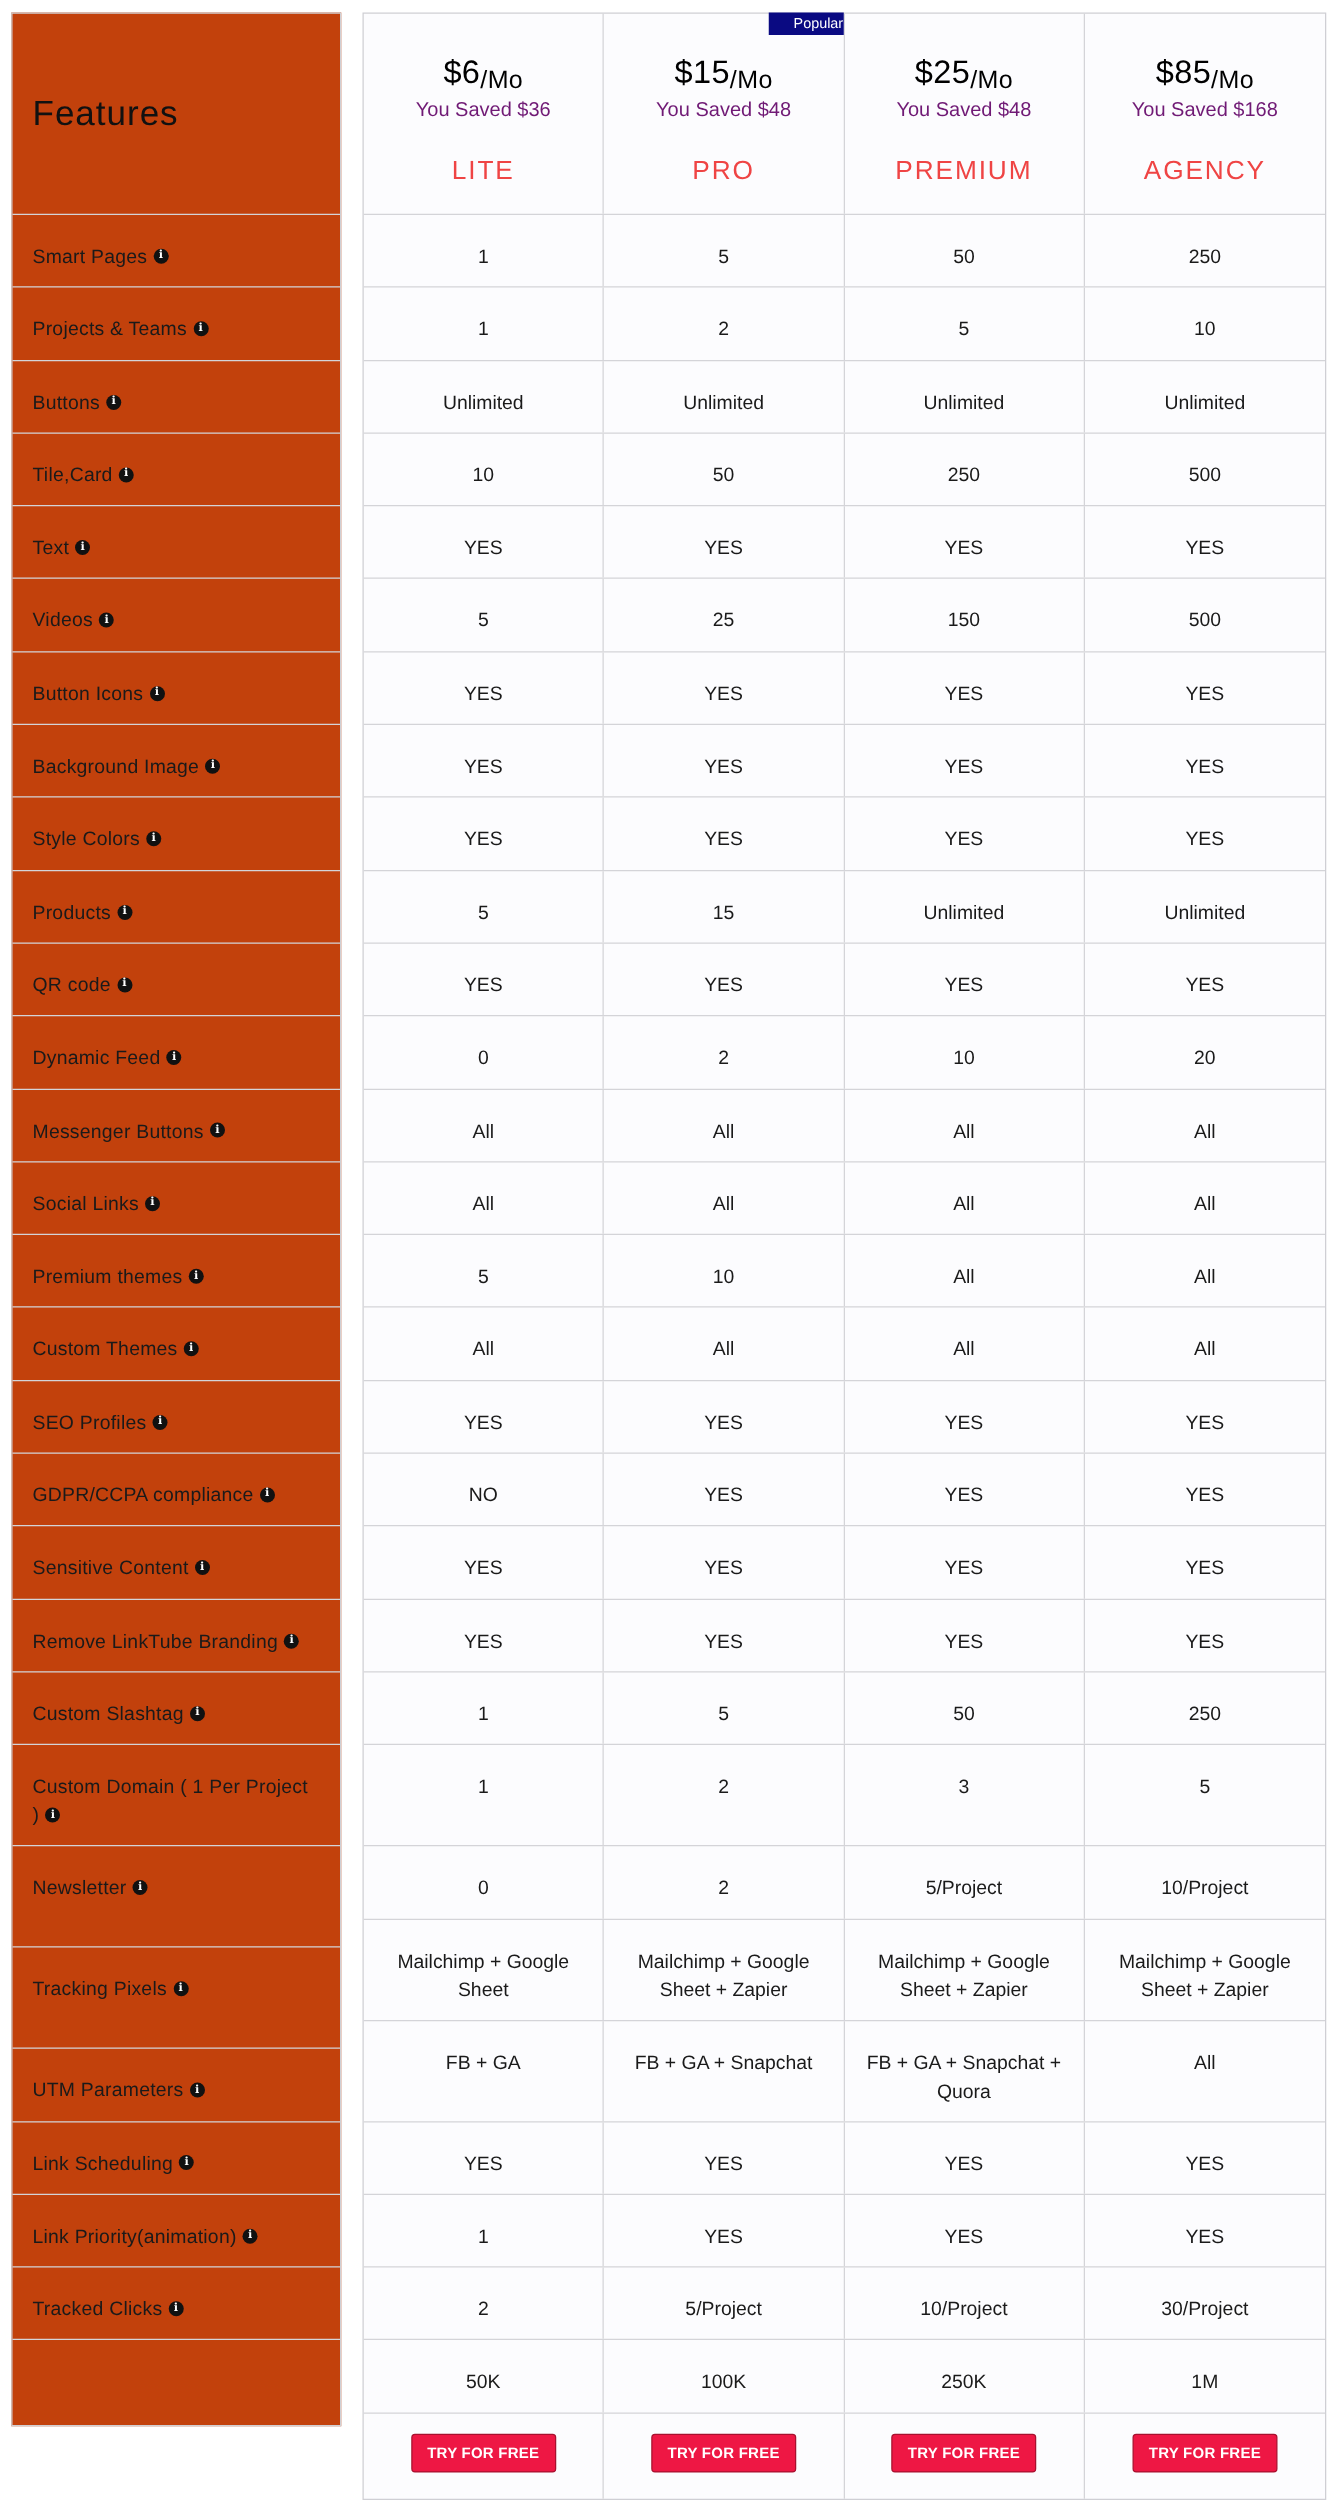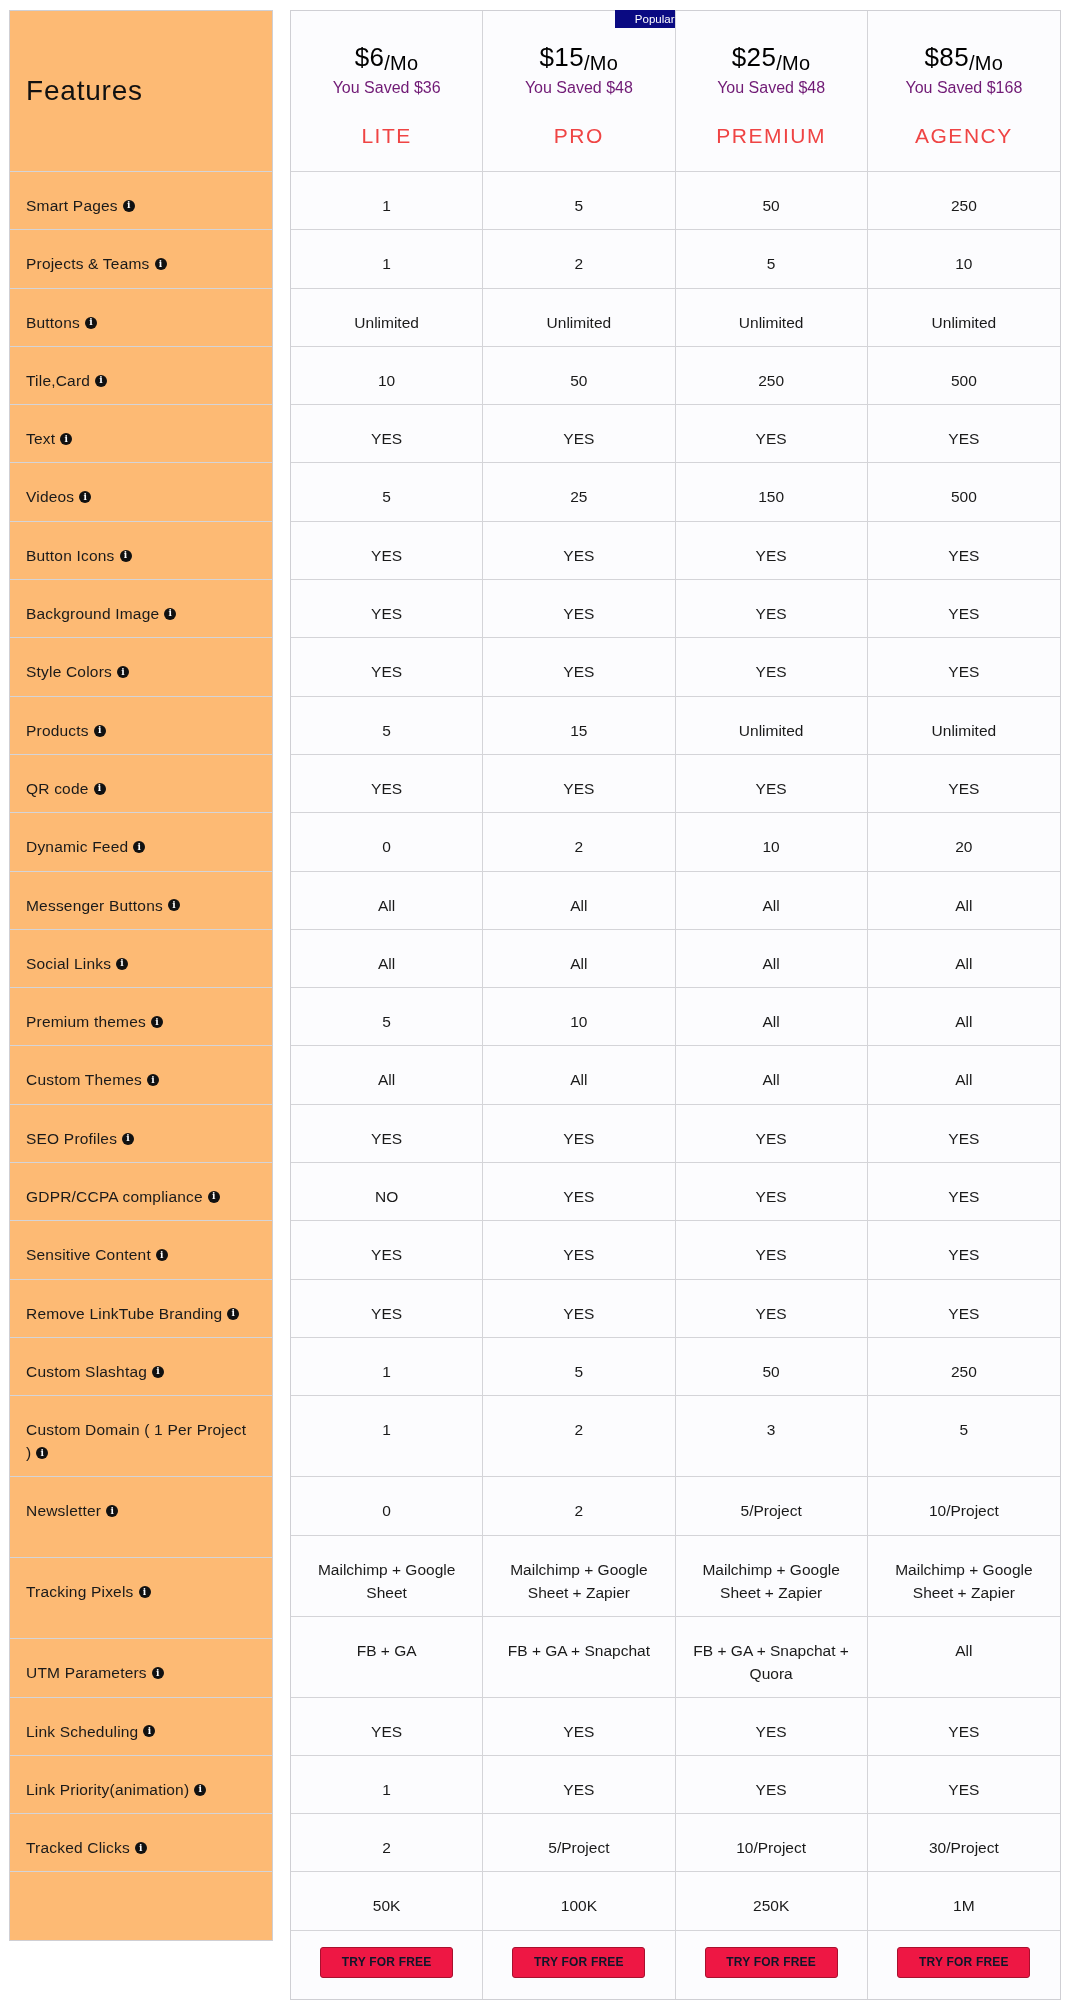--- a/index.html
+++ b/index.html
@@ -1,21 +1,21 @@
 <!DOCTYPE html>
 <html><head>
 <meta charset="utf-8">
 <style>
   * { box-sizing: border-box; margin: 0; padding: 0; }
   html, body { width: 1070px; height: 2008px; background: #ffffff; overflow: hidden; }
   body { font-family: "Liberation Sans", "DejaVu Sans", sans-serif; color: #111; position: relative; }
 
   .features-table {
     position: absolute; left: 9px; top: 10px; width: 264px;
-    border: 1px solid #cfcfd4; background: #fdba74;
+    border: 1px solid #cfcfd4; background: #c2410c;
   }
   .plans-table {
     position: absolute; left: 290px; top: 10px; width: 771px;
     border: 1px solid #cfcfd4; background: #fcfcfe;
   }
   .row { display: flex; border-bottom: 1px solid #d4d4d8; height: 58.3px; }
   .row.tall { height: 81px; }
   .row.header { height: 161px; }
   .row.btn-row { height: 68px; border-bottom: none; }
 
@@ -43,22 +43,22 @@
   .price { font-size: 26px; color: #000000; line-height: 32px; letter-spacing: 0.3px; }
   .per { font-size: 20px; position: relative; top: 4px; }
   .saved { font-size: 16px; color: #701a75; margin-top: 6px; line-height: 14px; }
   .plan-name { font-size: 21px; letter-spacing: 1.5px; margin-top: 29px; color: #ef4444; }
   .popular-badge {
     position: absolute; top: -1px; right: 0; width: 60px; height: 18px;
     background: #0a0a82; color: #fff; font-size: 11.5px; line-height: 18px; text-align: right;
   }
   .plan-cell.btn-cell { padding-top: 16px; }
   .try-button {
-    display: inline-block; width: 133px; height: 31px; background: #ee1744;
-    border: 1px solid #a8102e; border-radius: 3px; color: #0f172a; font-size: 12px;
+    display: inline-block; width: 116px; height: 31px; background: #ee1744;
+    border: 1px solid #a8102e; border-radius: 3px; color: #ffffff; font-size: 12px;
     font-weight: bold; line-height: 29px; cursor: pointer; letter-spacing: 0.2px;
   }
 </style>
 </head>
 <body>
 
 <div class="features-table" id="features-table">
   <div class="row header">
     <div class="feature-title">Features</div>
   </div>

